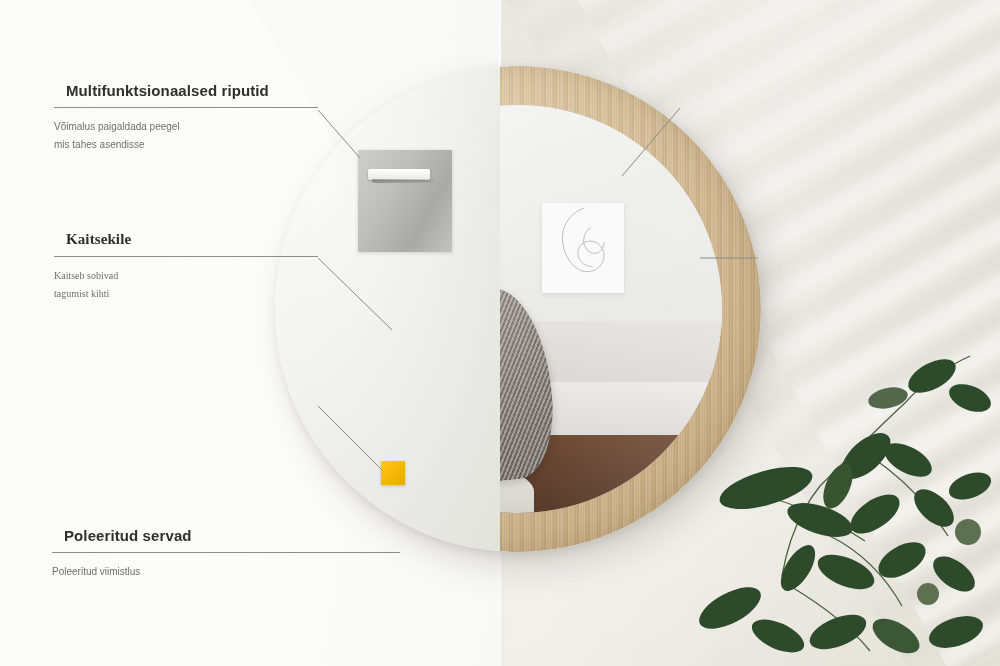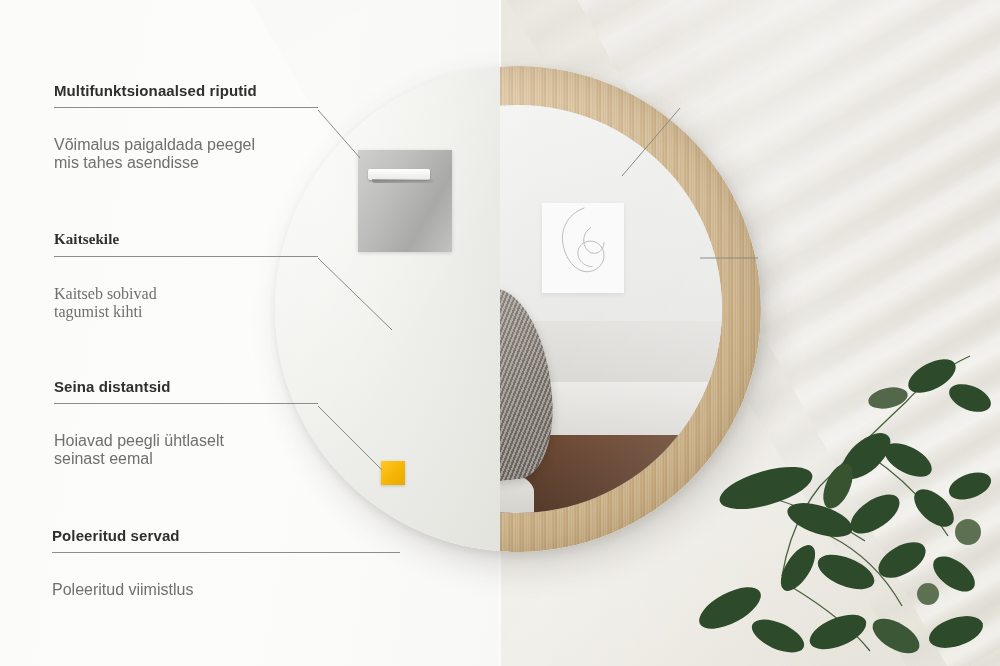--- a/index.html
+++ b/index.html
@@ -186,27 +186,27 @@
   }
 
   
   #foliage { position:absolute; right:0; bottom:0; width:330px; height:330px; }
   #foliage svg { display:block; width:100%; height:100%; }
 
   
   .callout { position:absolute; }
   .callout .title {
     font-size:15px; font-weight:bold; color:#2f2f2f;
-    letter-spacing:.1px; white-space:nowrap;
+    letter-spacing:.1px; white-space:nowrap;margin-left:12px;
   }
   .callout .rule {
     height:1px; background:#8d8d8a; margin-top:8px;
   }
   .callout .desc {
-    margin-top:28px; font-size:16px; line-height:18px; color:#6f6f6c;
+    margin-top:10px; font-size:10px; line-height:18px; color:#6f6f6c;
     white-space:pre-line;
   }
   .callout.right { text-align:right; }
 
   .c1 { left:54px; top:82px;  width:264px; }
   .c2 { left:54px; top:231px; width:264px;font-family:Liberation Serif, serif; }
   .c3 { left:54px; top:378px; width:264px; }
   .c4 { left:52px; top:527px; width:348px; }
   .r1 { right:54px; top:82px;  width:288px; }
   .r2 { right:54px; top:226px; width:228px; }
@@ -316,26 +316,20 @@
 mis tahes asendisse</div>
   </div>
 
   <div class="callout c2">
     <div class="title">Kaitsekile</div>
     <div class="rule"></div>
     <div class="desc">Kaitseb sobivad
 tagumist kihti</div>
   </div>
 
-  <div class="callout c3">
-    <div class="title">Seina distantsid</div>
-    <div class="rule"></div>
-    <div class="desc">Hoiavad peegli ühtlaselt
-seinast eemal</div>
-  </div>
 
   <div class="callout c4">
     <div class="title">Poleeritud servad</div>
     <div class="rule"></div>
     <div class="desc">Poleeritud viimistlus</div>
   </div>
 
 
 
 </div>

